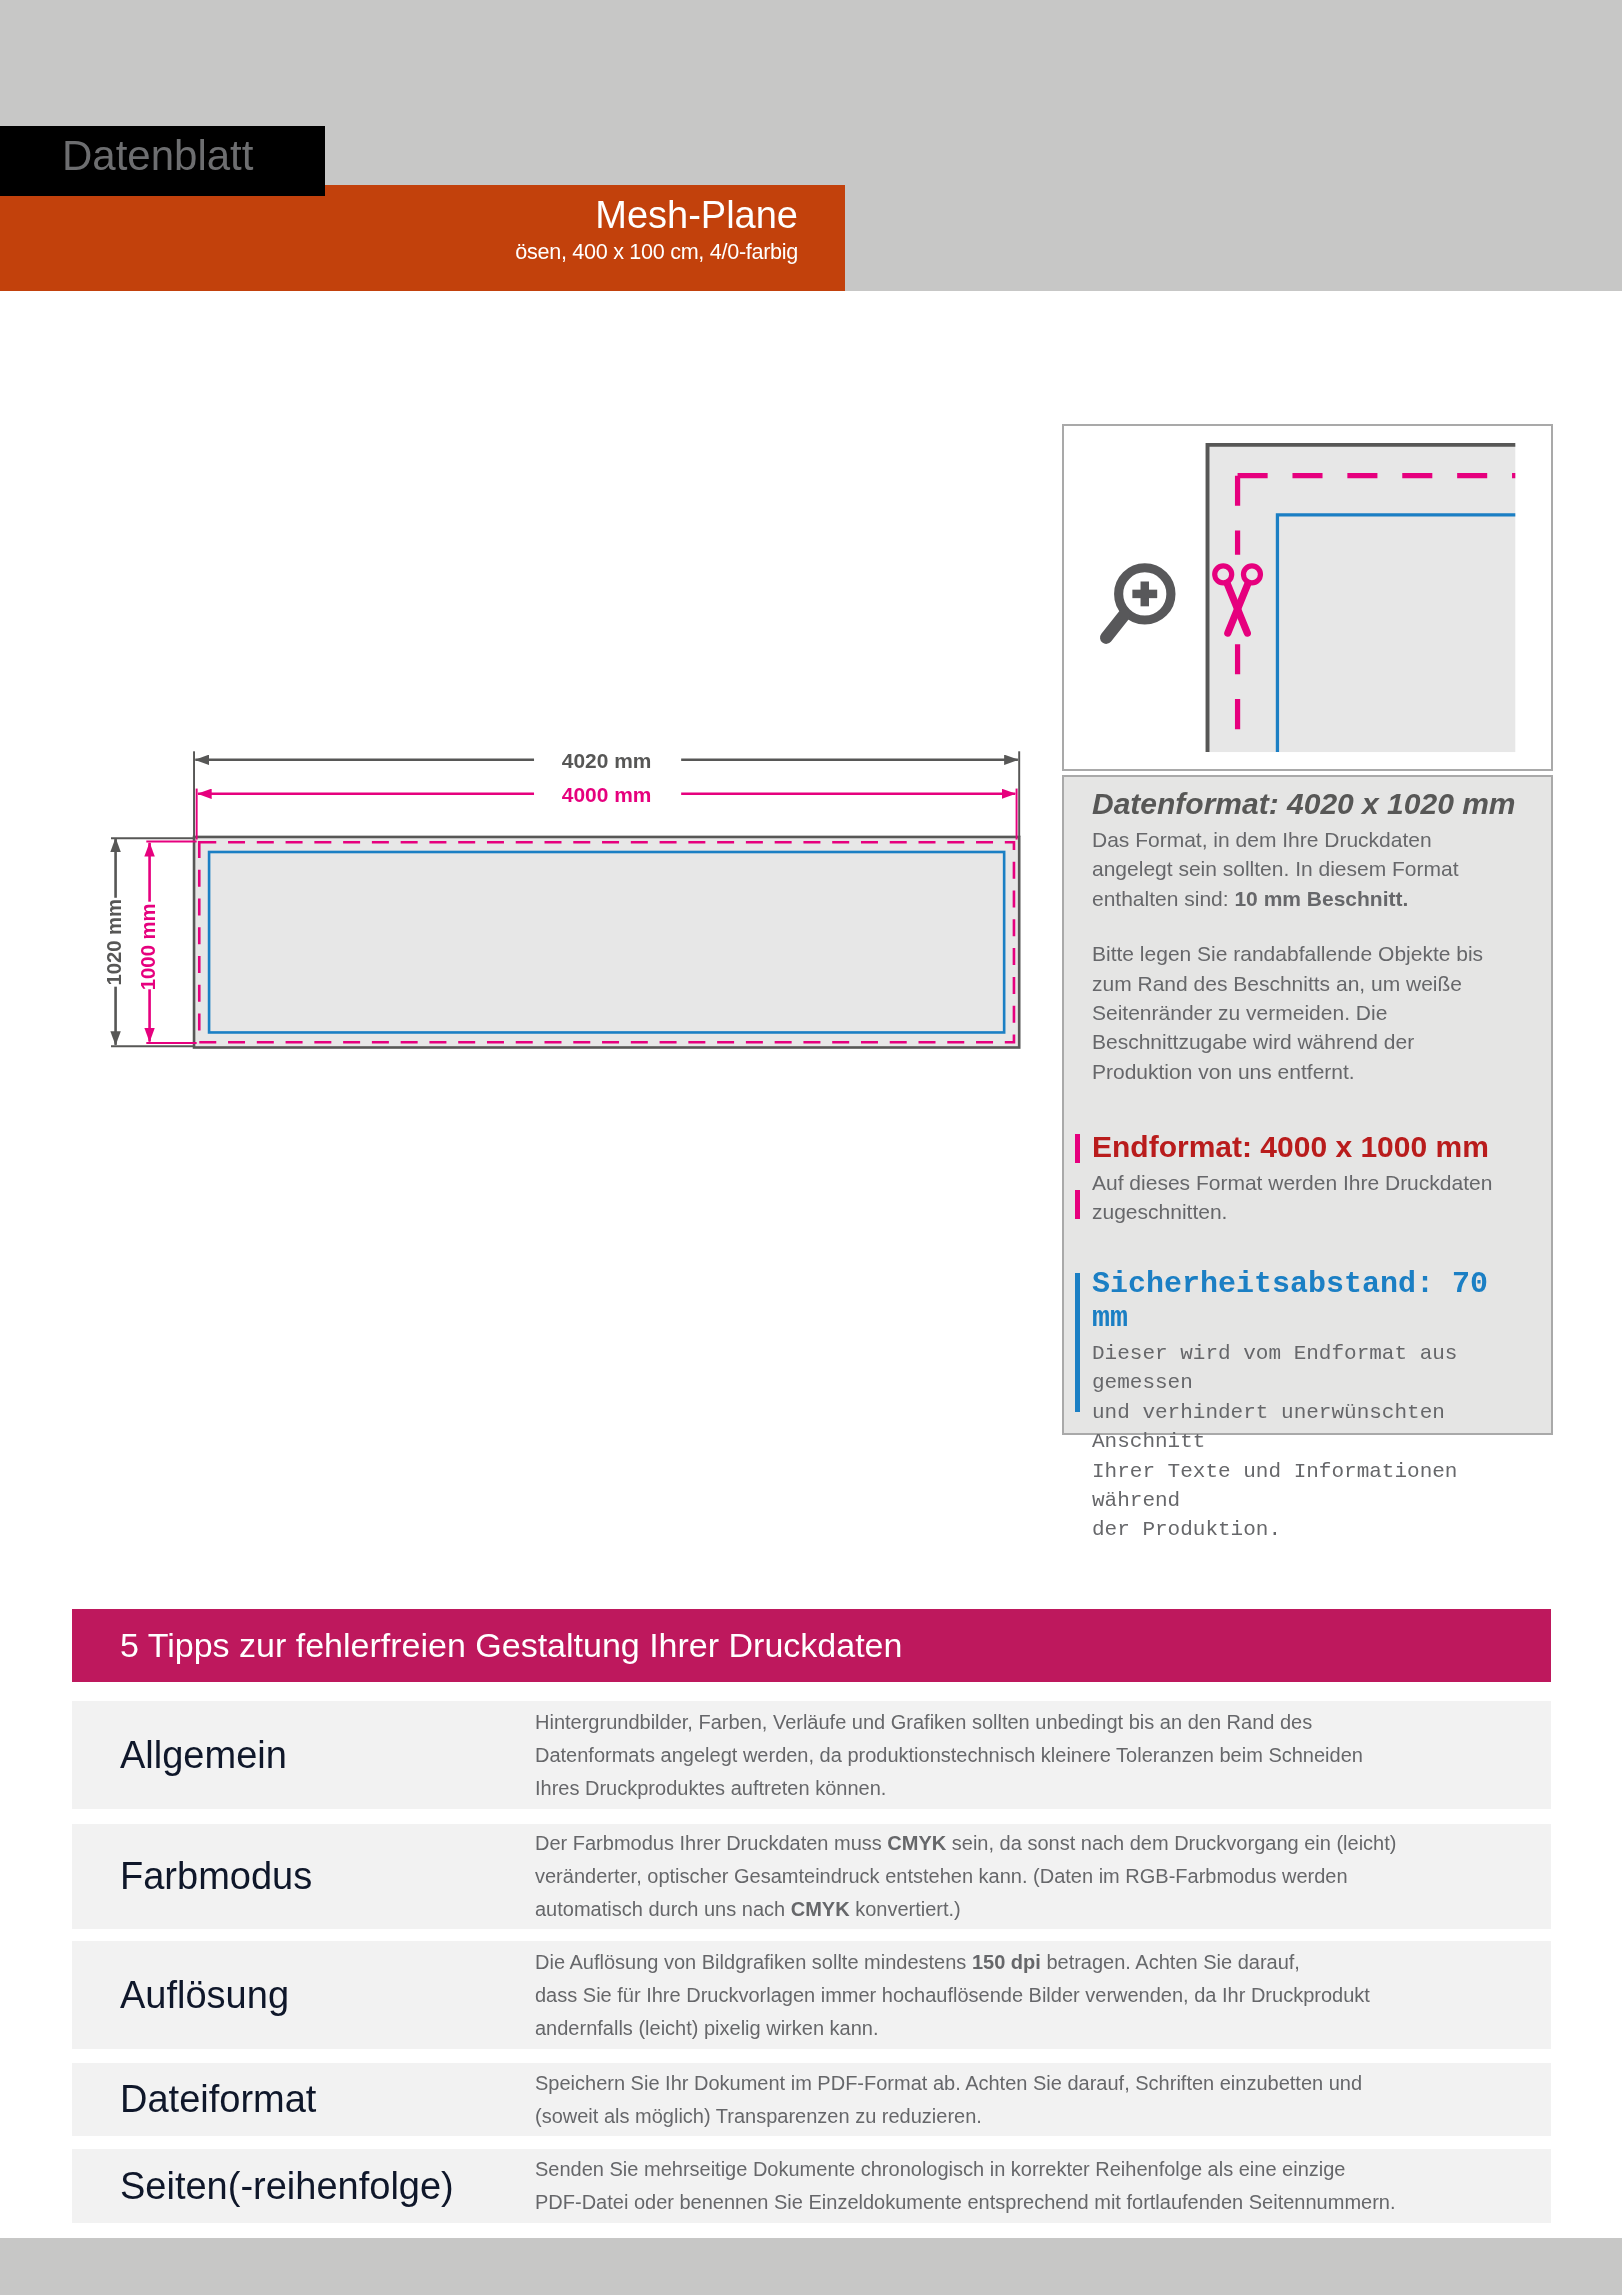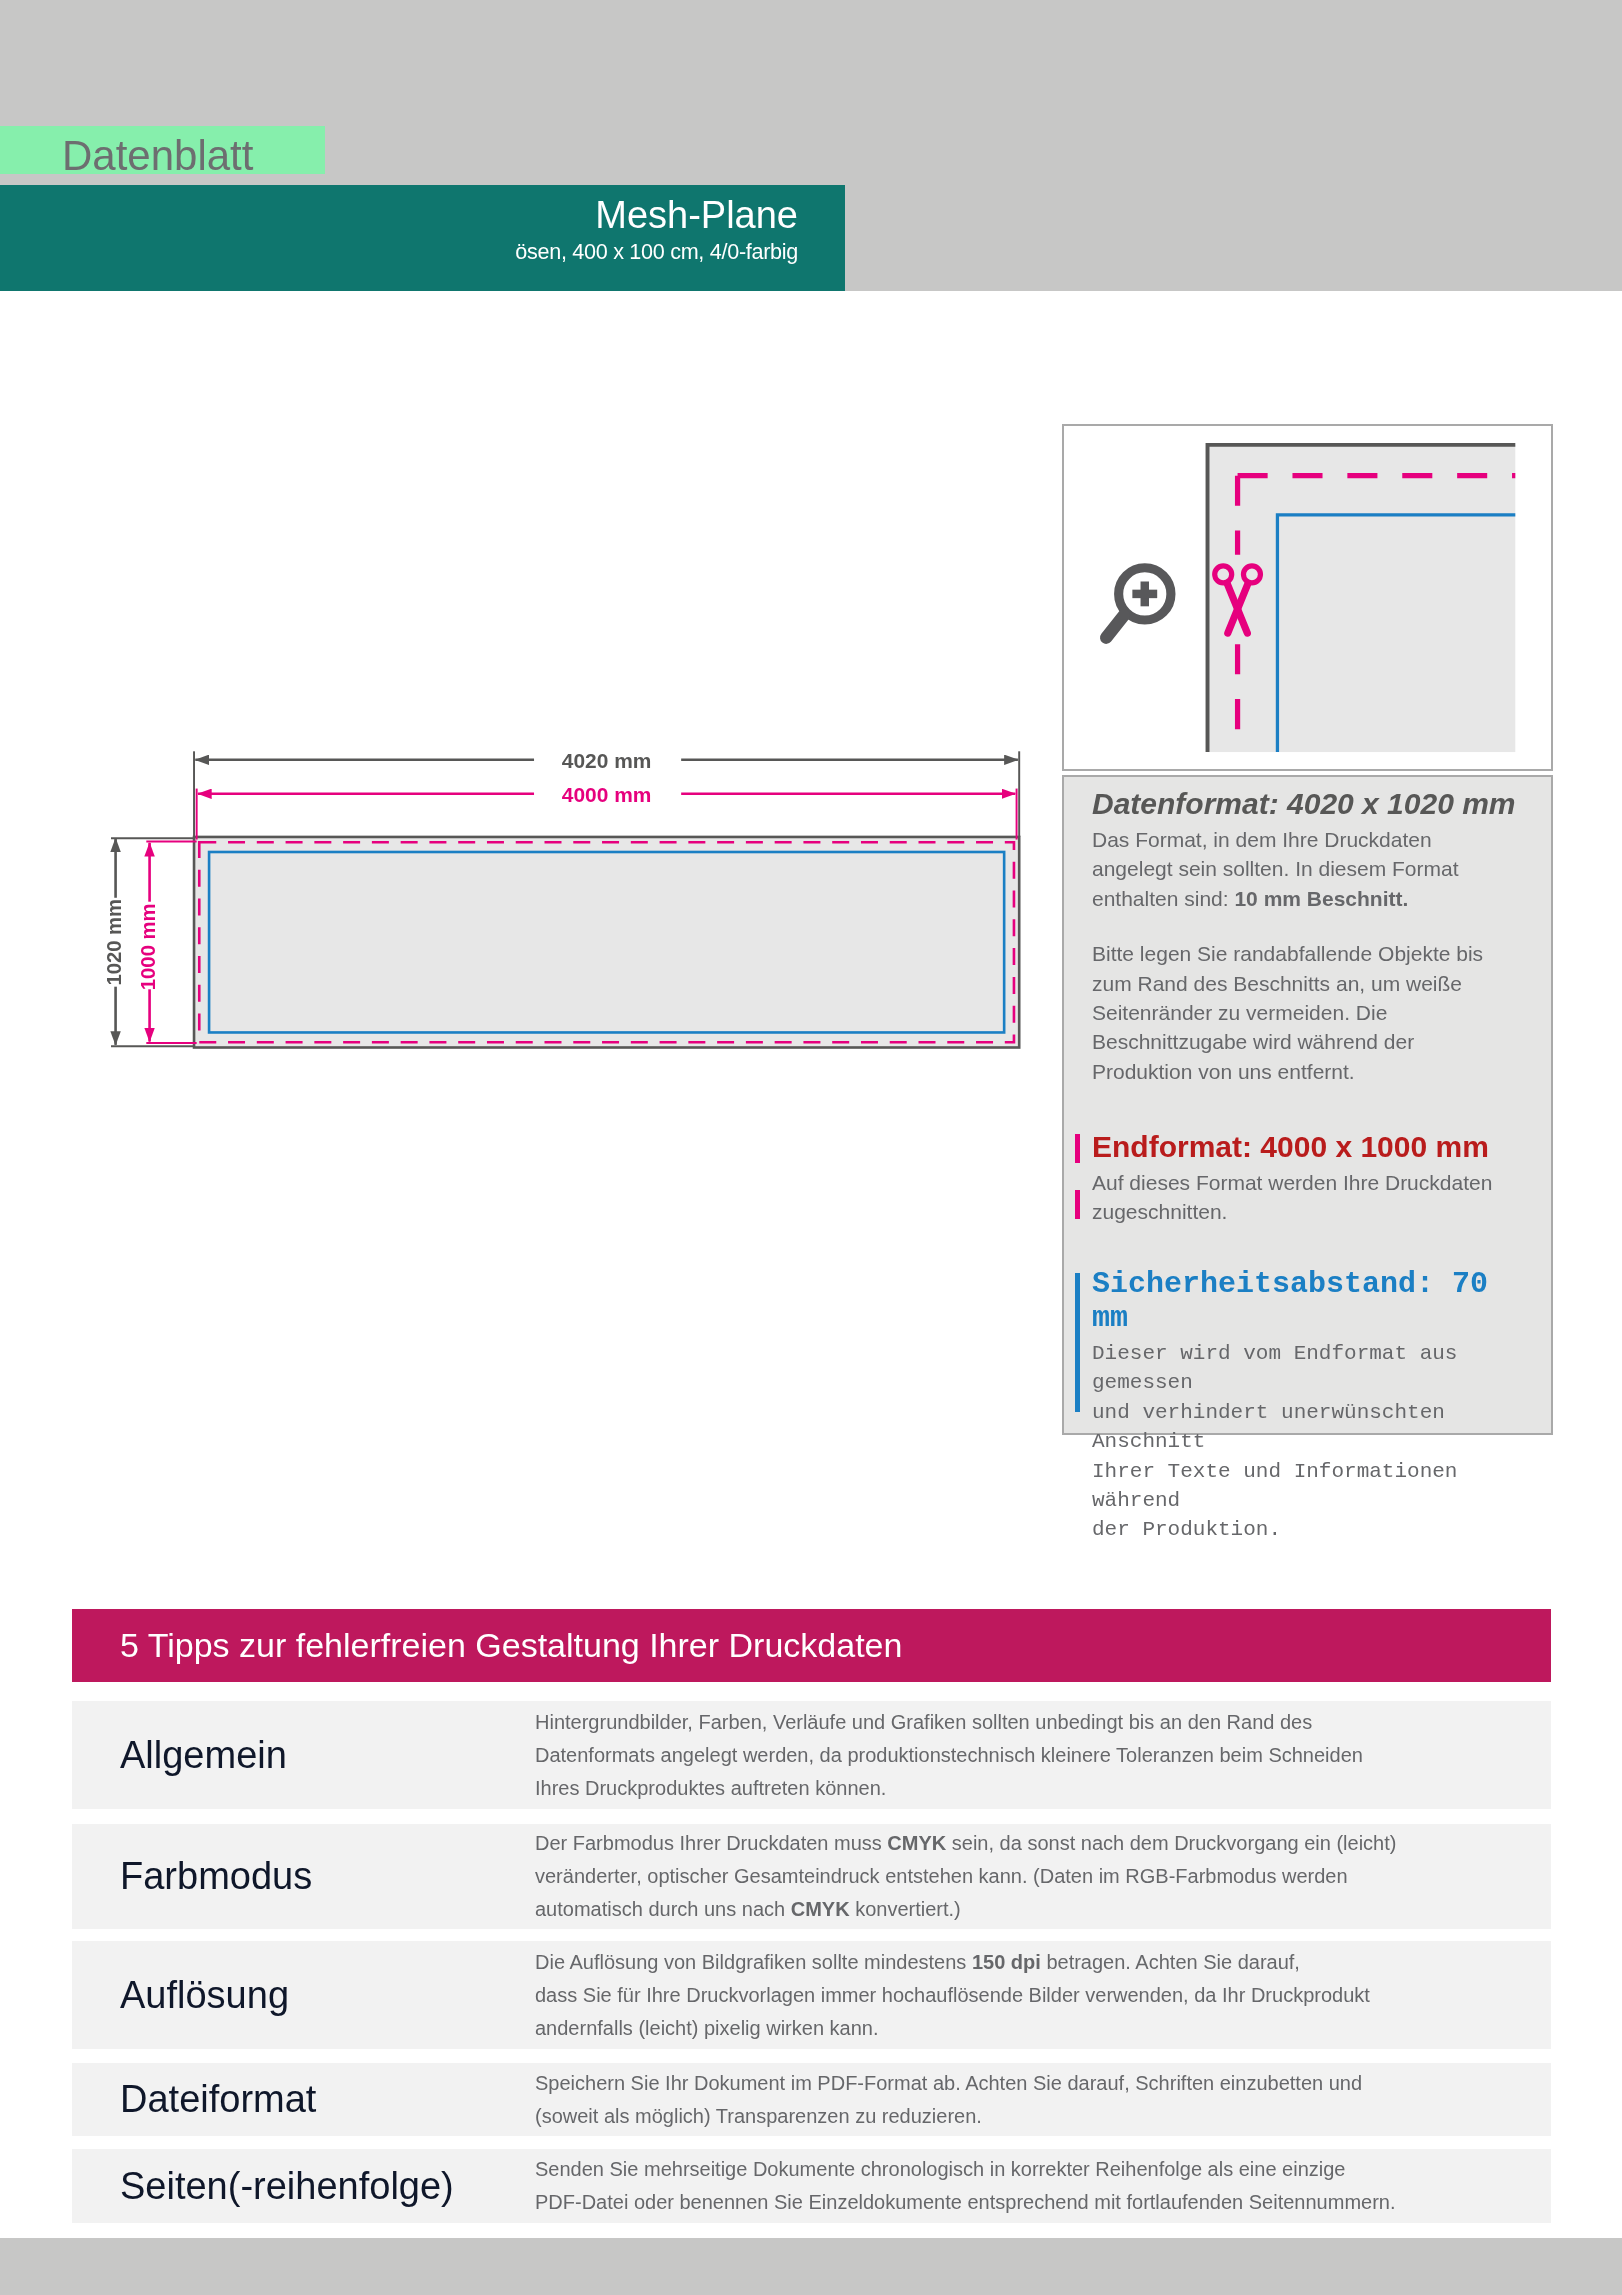--- a/index.html
+++ b/index.html
@@ -1,23 +1,23 @@
 <!DOCTYPE html>
 <html style="font-size:10.5px"><head>
 <meta charset="utf-8">
 <style>
   html,body{margin:0;padding:0;background:#fff;}
   .page{position:relative;width:1623px;height:2295px;background:#ffffff;overflow:hidden;
         font-family:"Liberation Sans", sans-serif;}
 
   
   .topband{position:absolute;left:0;top:0;width:1623px;height:291px;background:#c7c7c6;}
-  .datenblatt-box{position:absolute;left:0;top:126px;width:325px;height:48px;background:#86efac;}
+  .datenblatt-box{position:absolute;left:0;top:126px;width:325px;height:70px;background:#000000;}
   .datenblatt-box span{display:block;margin-left:62px;line-height:59px;font-size:42px;color:#6d6e70;}
-  .darkband{position:absolute;left:0;top:185px;width:845px;height:106px;background:#0f766e;
+  .darkband{position:absolute;left:0;top:185px;width:845px;height:106px;background:#c2410c;
             text-align:right;padding:0;box-sizing:border-box;}
   .product-title{margin:9.2px 47px 0 0;font-size:38px;line-height:42px;color:#ffffff;}
   .product-subtitle{margin:1.3px 47px 0 0;font-size:21.6px;line-height:29px;color:#ffffff;letter-spacing:-0.3px;}
 
   
   .svgabs{position:absolute;}
 
   
   .inset-box{position:absolute;left:1062px;top:424px;width:491px;height:347px;background:#ffffff;
              border:2px solid #a9a9a9;box-sizing:border-box;}

